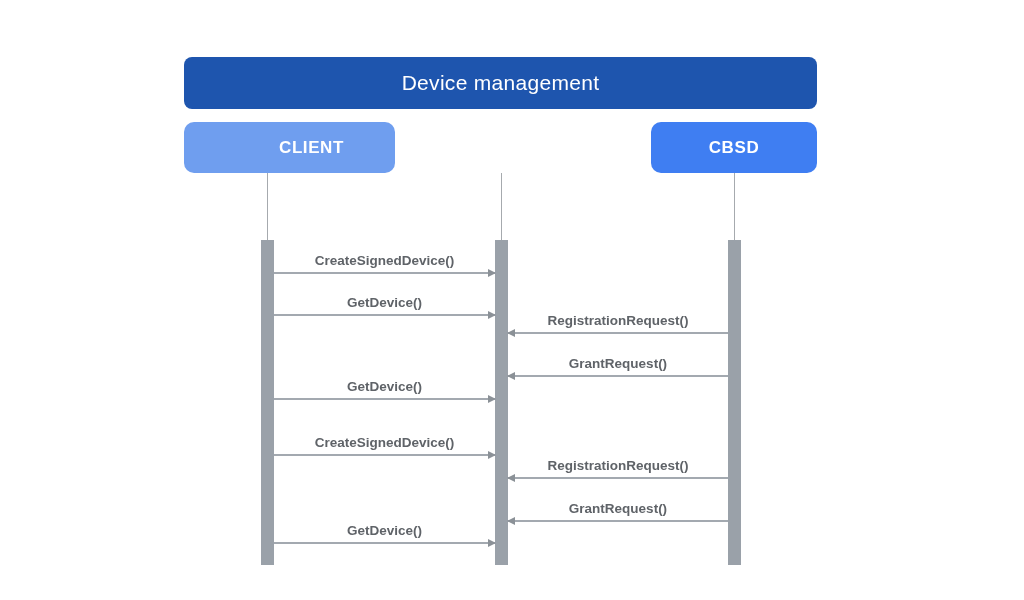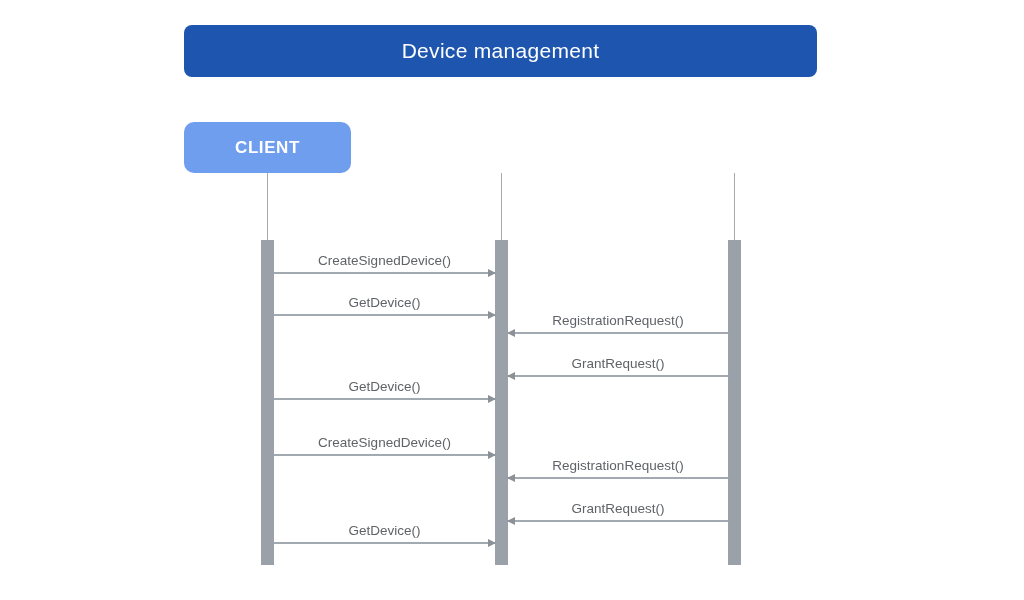--- a/index.html
+++ b/index.html
@@ -65,20 +65,21 @@
   .msg.right { left: 274px; width: 221px; }
   .msg.left  { left: 508px; width: 220px; }
 
   .msg-label {
     position: absolute;
     left: 0; right: 0; bottom: 5px;
     text-align: center;
     font-size: 13.5px;
     color: #5f6368;
     white-space: nowrap;
+    font-weight: bold;
   }
   .msg-line {
     position: absolute;
     left: 0; right: 0; top: -1px;
     height: 1.5px;
     background: #a3a9b0;
   }
   .msg.right .msg-line::after {
     content: '';
     position: absolute;
@@ -98,23 +99,24 @@
     border-right: 8px solid #8b9197;
     border-top: 4.5px solid transparent;
     border-bottom: 4.5px solid transparent;
   }
 </style>
 </head>
 <body>
 
 <div class="canvas">
 
-  <div class="title-banner" style="background-color: rgb(30, 85, 174);">Device management</div>
+  <div class="title-banner" style="background-color: rgb(30, 85, 174); margin-top: 32px;">Device management</div>
 
-  <div class="actor-box actor-client" style="background-color: rgb(111, 158, 239);">CLIENT</div>
+  <div class="actor-box actor-client" style="background-color: rgb(111, 158, 239); padding-left: 44px;">CLIENT</div>
+  <div class="actor-box actor-cbsd" style="background-color: rgb(63, 126, 242);">CBSD</div>
 
   <div class="lifeline lifeline-client"></div>
   <div class="lifeline lifeline-sas"></div>
   <div class="lifeline lifeline-cbsd"></div>
 
   <div class="activation-bar bar-client"></div>
   <div class="activation-bar bar-sas"></div>
   <div class="activation-bar bar-cbsd"></div>
 
   <div class="msg right" style="top:273px">

